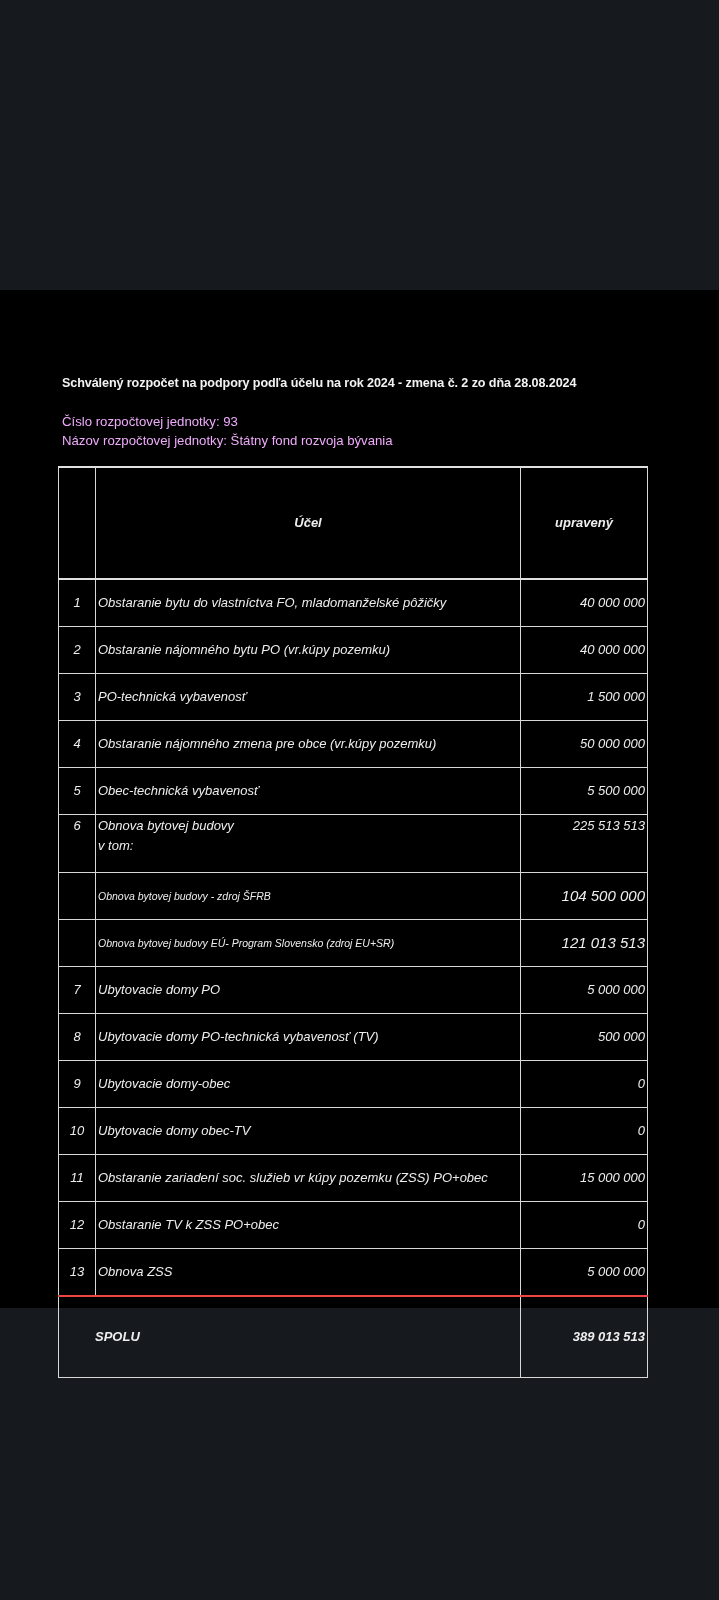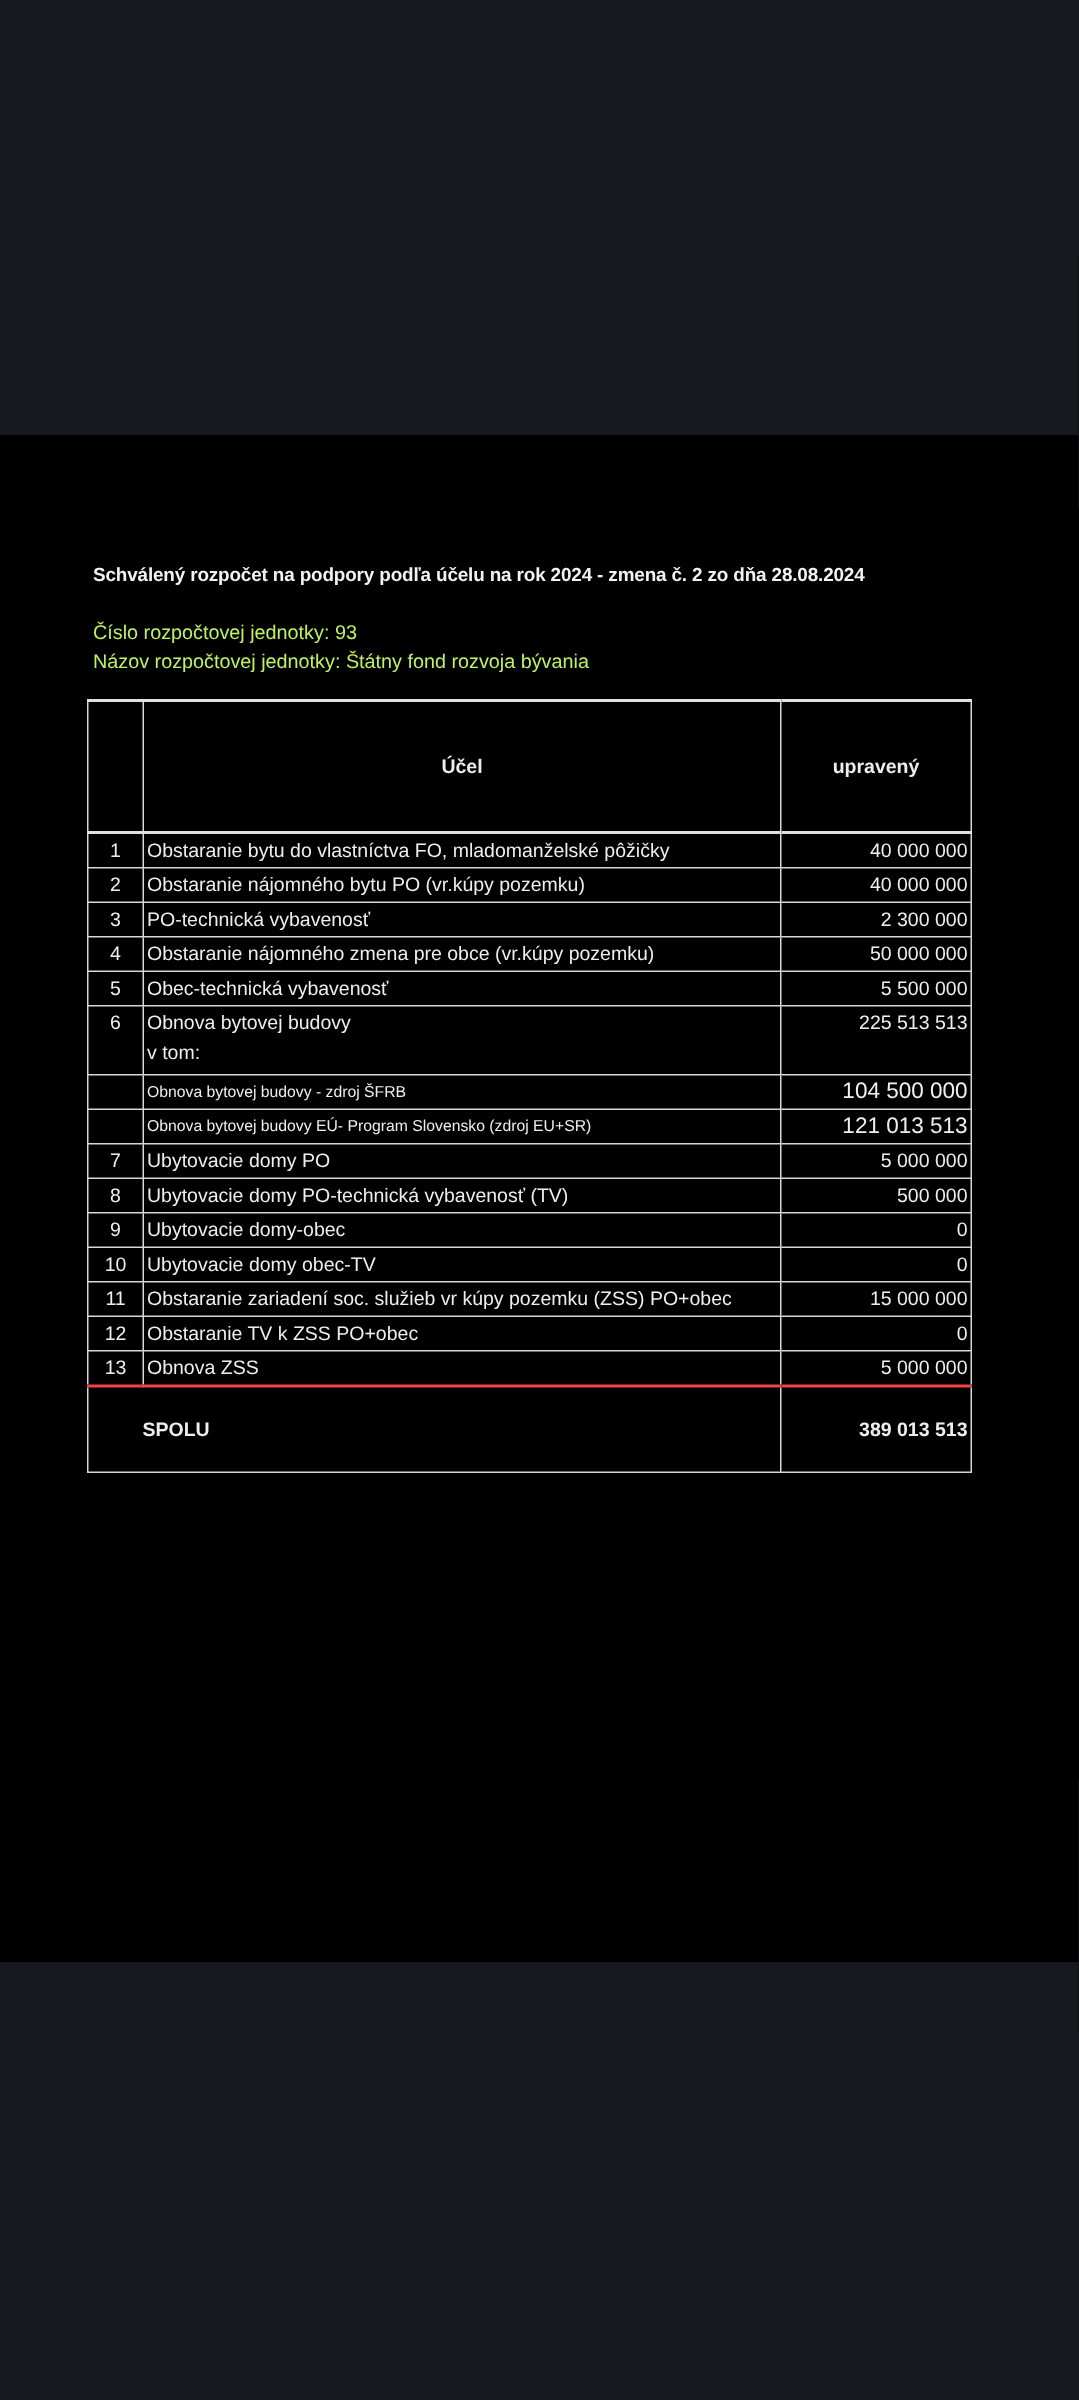--- a/index.html
+++ b/index.html
@@ -39,40 +39,41 @@
       font-size: 12.6px;
       font-weight: bold;
       letter-spacing: -0.1px;
       white-space: nowrap;
     }
     .meta {
       position: absolute;
       left: 62px;
       font-size: 13.2px;
       white-space: nowrap;
-      color: #bef264;
+      color: #f0abfc;
     }
     .meta.m1 { top: 124px; }
     .meta.m2 { top: 143px; }
 
     table.budget {
       position: absolute;
       left: 58px;
       top: 176px;
       width: 590px;
       border-collapse: collapse;
       font-size: 13px;
       color: #eeeeee;
     }
     table.budget td, table.budget th {
       border: 1px solid #d8d8d8;
-      padding: 0 2px;
+      padding: 12px 2px;
       height: 22px;
       line-height: 22px;
       white-space: nowrap;
+      font-style: italic;
     }
     table.budget th {
       height: 86px;
       font-weight: bold;
       font-size: 13px;
       text-align: center;
       border-top: 2px solid #e0e0e0;
     }
     .c-num { width: 32px; text-align: center; }
     .c-purpose { width: 420px; text-align: left; padding-left: 2px !important; }
@@ -113,21 +114,21 @@
             <td class="c-val">40 000 000</td>
           </tr>
           <tr>
             <td class="c-num">2</td>
             <td class="c-purpose">Obstaranie nájomného bytu PO (vr.kúpy pozemku)</td>
             <td class="c-val">40 000 000</td>
           </tr>
           <tr>
             <td class="c-num">3</td>
             <td class="c-purpose">PO-technická vybavenosť</td>
-            <td class="c-val">2 300 000</td>
+            <td class="c-val">1 500 000</td>
           </tr>
           <tr>
             <td class="c-num">4</td>
             <td class="c-purpose">Obstaranie nájomného zmena pre obce (vr.kúpy pozemku)</td>
             <td class="c-val">50 000 000</td>
           </tr>
           <tr>
             <td class="c-num">5</td>
             <td class="c-purpose">Obec-technická vybavenosť</td>
             <td class="c-val">5 500 000</td>

